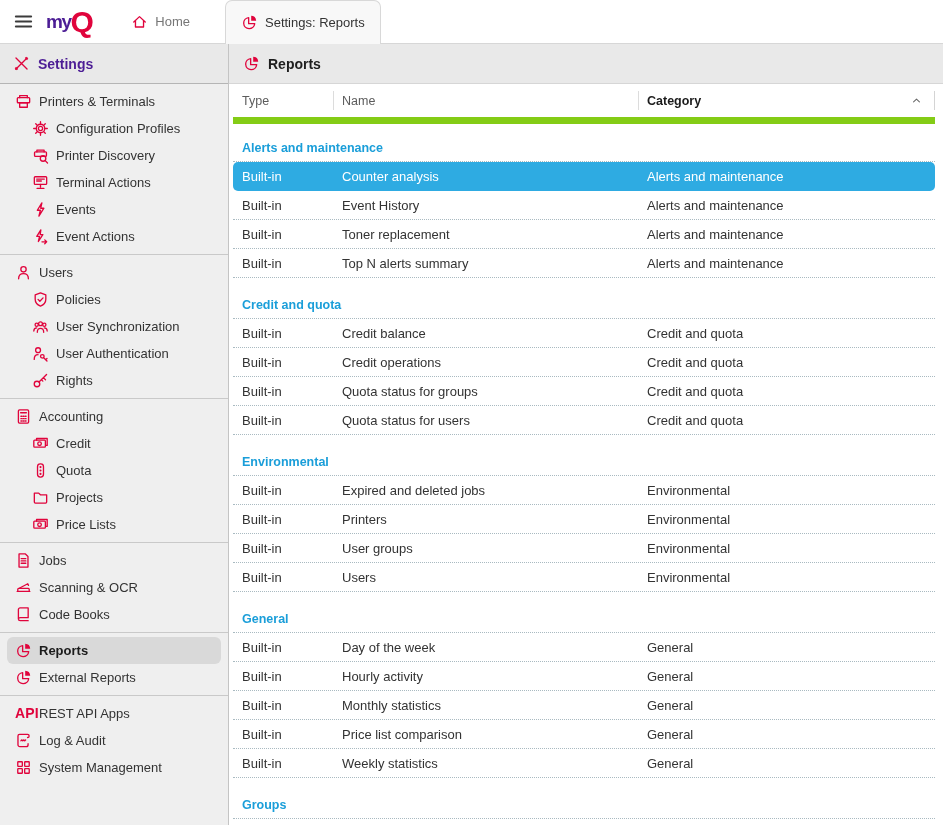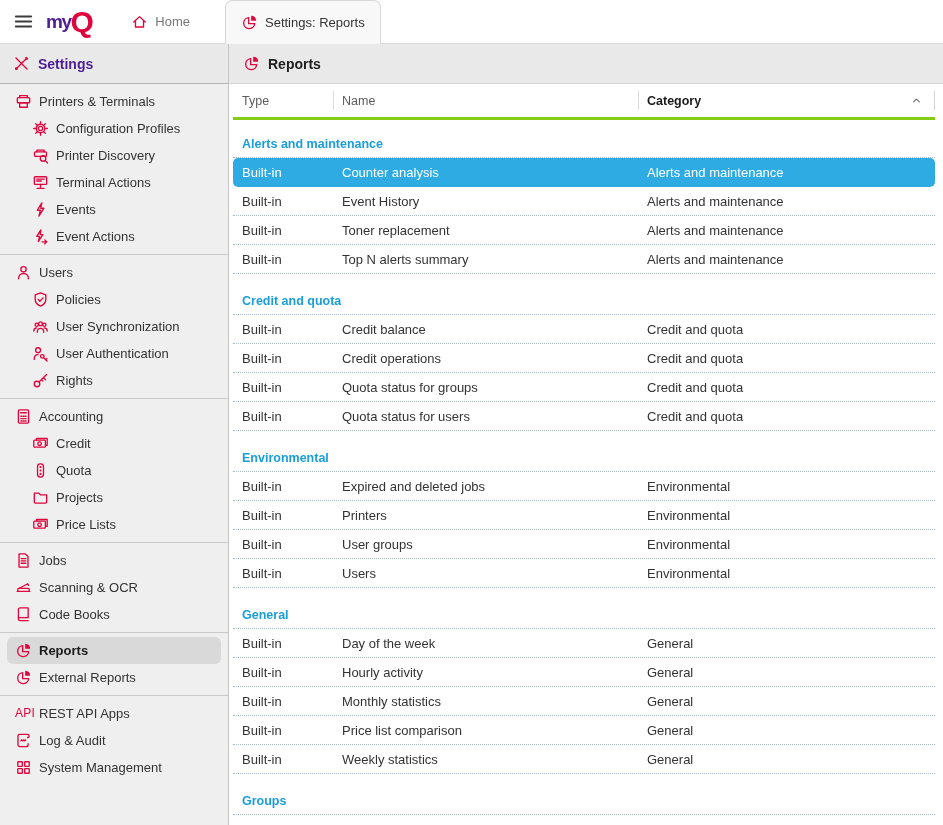--- a/index.html
+++ b/index.html
@@ -17,21 +17,21 @@
   .logo-my { font-size:19px; font-weight:bold; color:#4c1d95; }
   .logo-q  { font-size:30px; font-weight:bold; color:var(--red,#e0043c); }
   .tab { display:flex; align-items:center; gap:7px; padding:0 15px; font-size:13px;
     color:#767676; cursor:pointer; }
   .tab.active { margin-left:20px; background:#f8f8f8; border:1px solid #d8d8d8; border-bottom:none;
     border-radius:7px 7px 0 0; margin-bottom:-1px; color:#333; z-index:1; }
 
   
   .icn { width:17px; height:17px; display:inline-flex; flex:none; color:var(--red,#e0043c); }
   .icn svg { width:100%; height:100%; }
-  .api-txt { font-size:12px; font-weight:normal; color:var(--red,#e0043c); line-height:17px; letter-spacing:.2px; }
+  .api-txt { font-size:14px; font-weight:bold; color:var(--red,#e0043c); line-height:17px; letter-spacing:.2px; }
 
   
   .content { display:flex; flex:1; min-height:0; }
 
   
   .sidebar { width:229px; min-width:229px; box-sizing:border-box; background:#efefef;
     border-right:1px solid #c4c4c4; overflow:hidden; }
   .sb-header { height:40px; box-sizing:border-box; display:flex; align-items:center; gap:8px;
     padding-left:13px; background:var(--band,#e9e9e9); border-bottom:1px solid #b5b5b5;
     font-size:14px; font-weight:bold; color:#4c1d95; }
@@ -44,21 +44,21 @@
     padding-left:8px; font-weight:bold; color:#1b1b1b; }
 
   
   .main { flex:1; min-width:0; display:flex; flex-direction:column; background:#fff; }
   .main-header { height:40px; box-sizing:border-box; background:var(--band,#e9e9e9);
     display:flex; align-items:center; gap:8px; padding-left:14px; font-size:14px; font-weight:bold;
     color:#1e1e1e; border-bottom:1px solid #d6d6d6; flex:none; }
   .table-wrap { flex:1; overflow:hidden; }
 
   .thead { display:flex; align-items:flex-end; height:33px; margin:0 8px 0 4px;
-    border-bottom:3px solid #84cc16; position:relative; color:#5c5c5c; font-size:12.5px; }
+    border-bottom:7px solid #84cc16; position:relative; color:#5c5c5c; font-size:12.5px; }
   .th { display:flex; align-items:center; height:100%; padding-left:9px; box-sizing:border-box;
     position:relative; cursor:pointer; }
   .th:not(:first-child)::before { content:""; position:absolute; left:0; top:7px; bottom:7px;
     width:1px; background:#dcdcdc; }
   .thead::after { content:""; position:absolute; right:0; top:7px; bottom:7px; width:1px; background:#d4d4d4; }
   .th-type { width:100px; } .th-name { width:305px; }
   .th-cat { flex:1; color:#1b1b1b; font-weight:bold; }
   .sort-caret { margin-left:auto; margin-right:12px; width:13px; height:13px; color:#666; display:inline-flex; }
   .sort-caret svg { width:100%; height:100%; }
 

